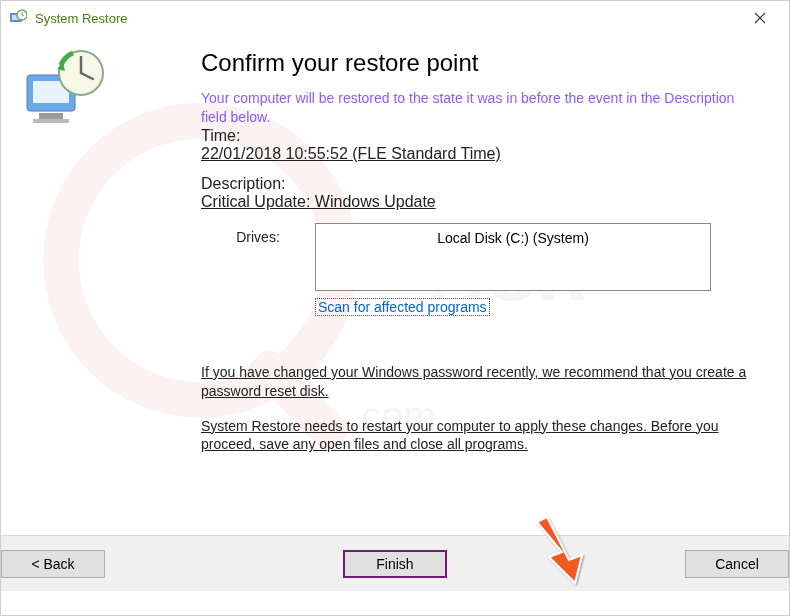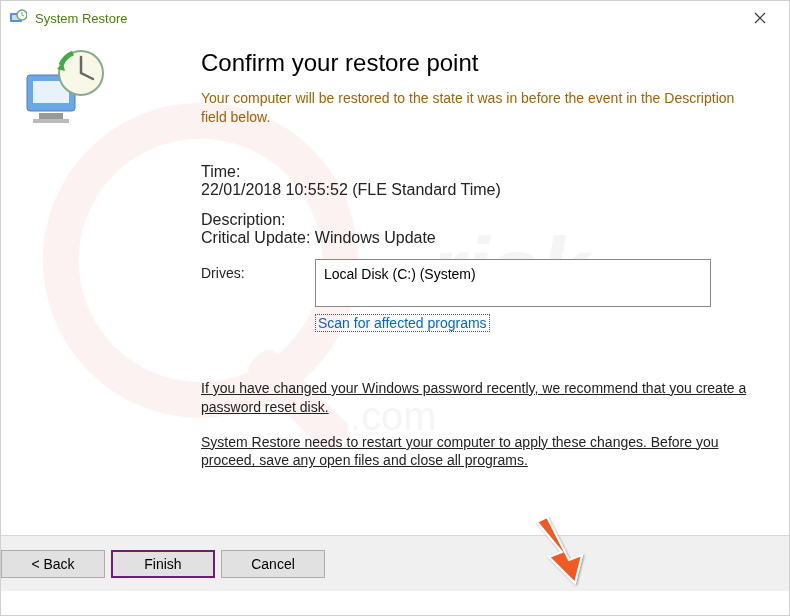--- a/index.html
+++ b/index.html
@@ -51,51 +51,52 @@
       padding-top: 4px;
     }
     .heading {
       font-size: 24px;
       font-weight: 400;
       color: #000;
       margin-bottom: 12px;
     }
     .subtext {
       font-size: 14px;
-      color: #a16207;
+      color: #8b5cf6;
       line-height: 1.35;
-      margin-bottom: 36px;
     }
     .field-row {
       display: flex;
       margin-bottom: 12px;
       font-size: 16px;
       flex-direction: column;
     }
     .field-label {
       width: 114px;
       color: #222;
     }
     .field-value {
       color: #222;
+      text-decoration: underline;
     }
     .drives-row {
       display: flex;
       font-size: 14px;
       margin-bottom: 8px;
+      text-align: center;
     }
     .drives-label {
       width: 114px;
       color: #222;
       padding-top: 6px;
     }
     .drives-box {
       border: 1px solid #888;
       width: 396px;
-      height: 48px;
+      height: 68px;
       padding: 6px 8px;
       background: #fff;
     }
     .link-row {
       margin-left: 114px;
       margin-bottom: 48px;
     }
     .link {
       color: #0066cc;
       font-size: 14px;
@@ -110,22 +111,22 @@
       text-decoration: underline;
     }
     .footer {
       position: absolute;
       bottom: 0; left: 0; right: 0;
       height: 56px;
       background: #f0f0f0;
       border-top: 1px solid #d8d8d8;
       display: flex;
       align-items: center;
-      justify-content: flex-start;
-      gap: 6px;
+      justify-content: space-between;
+      gap: 18px;
     }
     .btn {
       width: 104px;
       height: 28px;
       font-size: 14px;
       background: #e1e1e1;
       border: 1px solid #adadad;
       cursor: pointer;
       font-family: inherit;
     }

